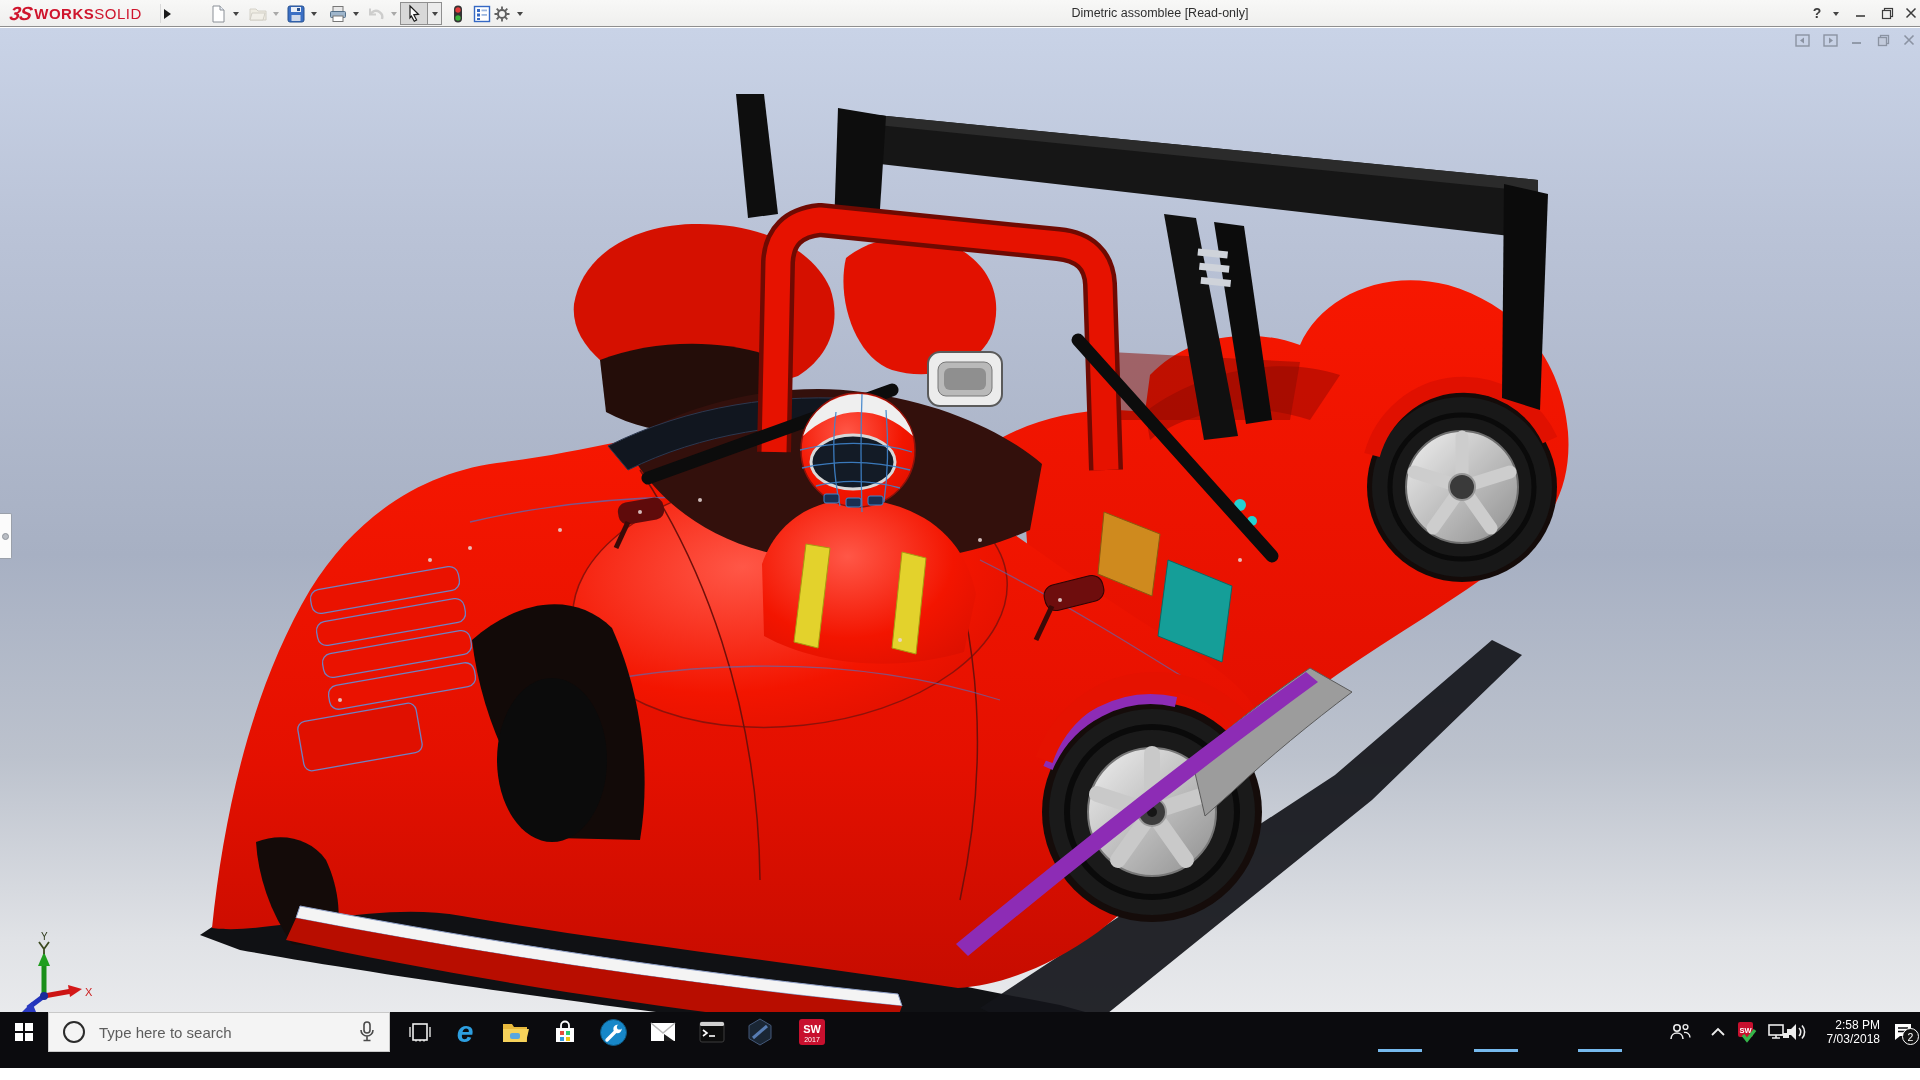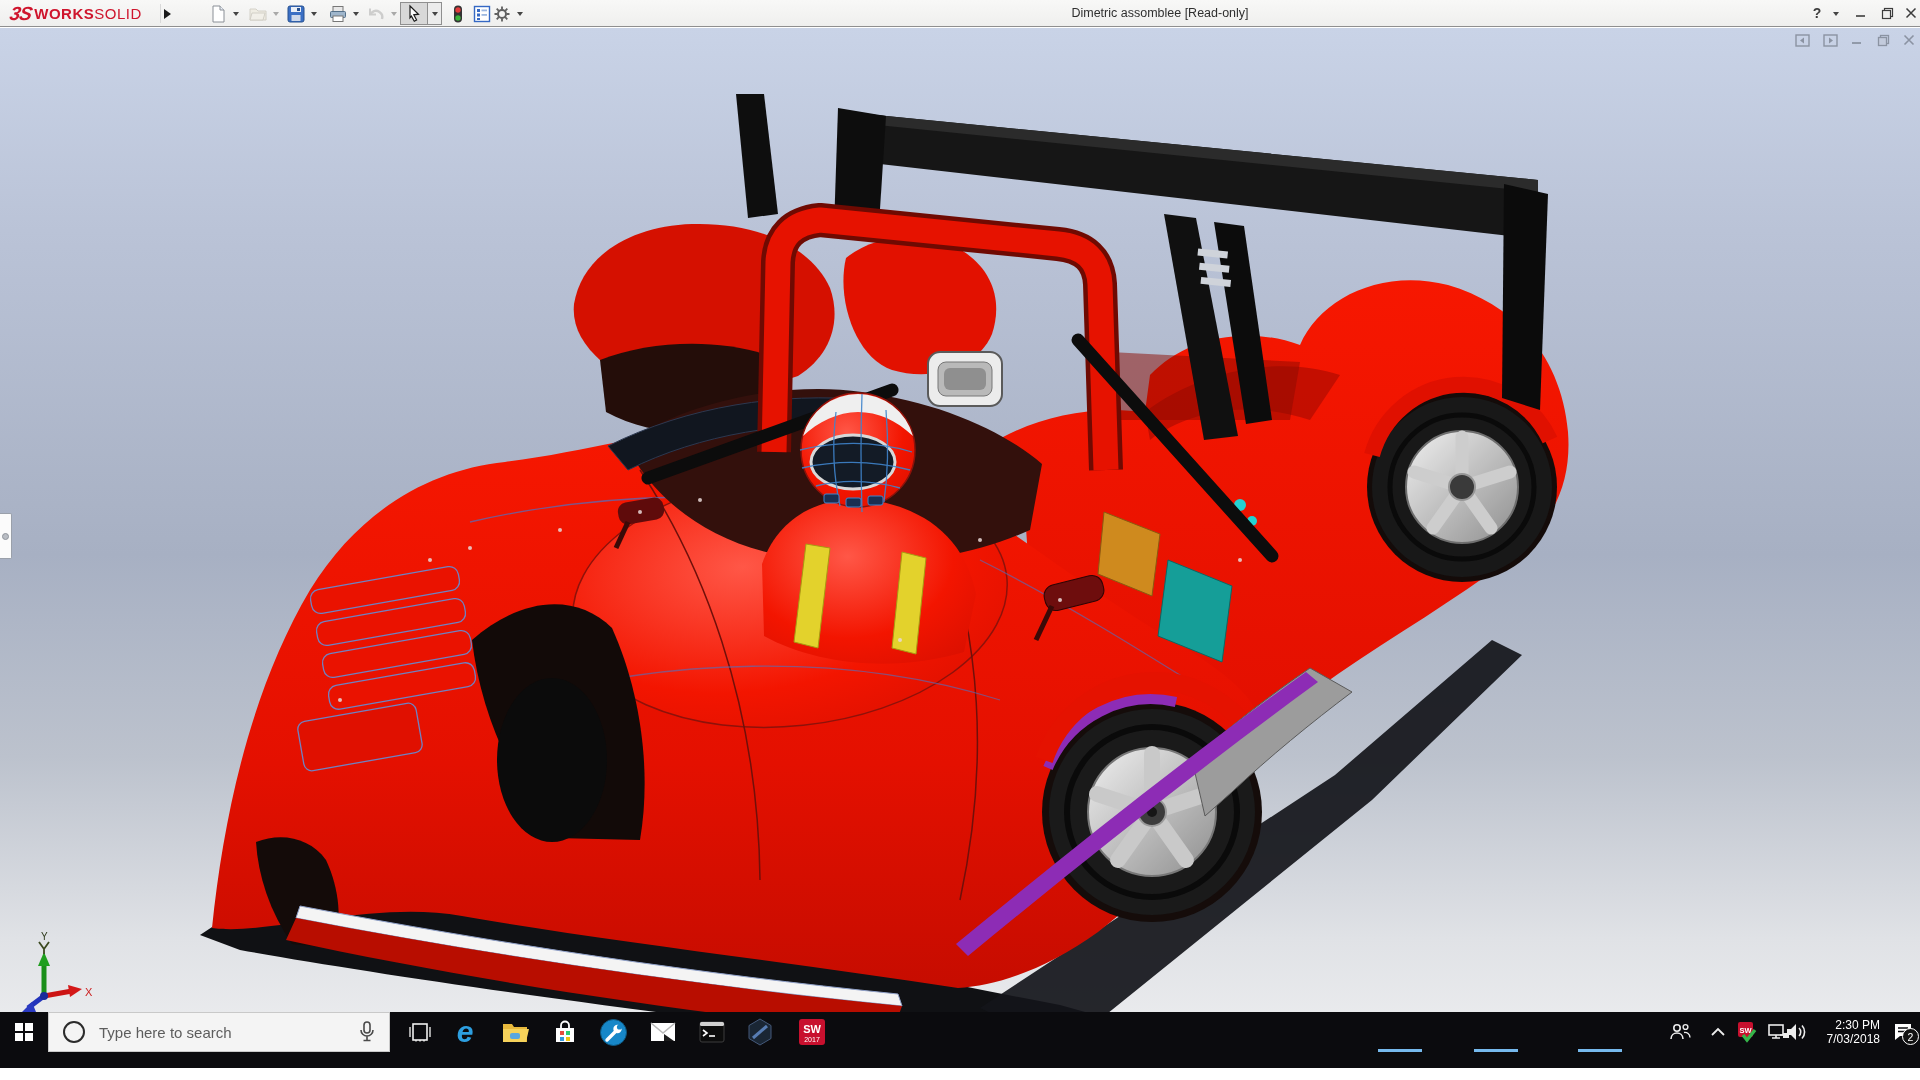--- a/index.html
+++ b/index.html
@@ -533,21 +533,21 @@
         <path d="M16 13h-3" stroke="#ececec" stroke-width="1.4"></path>
     </svg>
   </div>
   <div class="tray-icon" style="left:1779px;width:34px;left:1779px">
     <svg width="24" height="20" viewBox="0 0 24 20">
       <path d="M3 7h4l5-5v16l-5-5H3z" fill="#ececec"></path>
       <path d="M15 6a5.5 5.5 0 0 1 0 8 M18 3.5a9.5 9.5 0 0 1 0 13" fill="none" stroke="#ececec" stroke-width="1.6"></path>
     </svg>
   </div>
   <div class="clock">
-    <span>2:30 PM</span>
+    <span>2:58 PM</span>
     <span>7/03/2018</span>
   </div>
   <div class="tray-icon" style="left:1886px;width:34px">
     <svg width="22" height="22" viewBox="0 0 22 22">
       <path d="M3 3h16v12H8l-5 4z" fill="#fff"></path>
       <path d="M6 7h10 M6 10.5h7" stroke="#0b0b0e" stroke-width="1.4"></path>
     </svg>
   </div>
   <div class="badge">2</div>
 </div>

